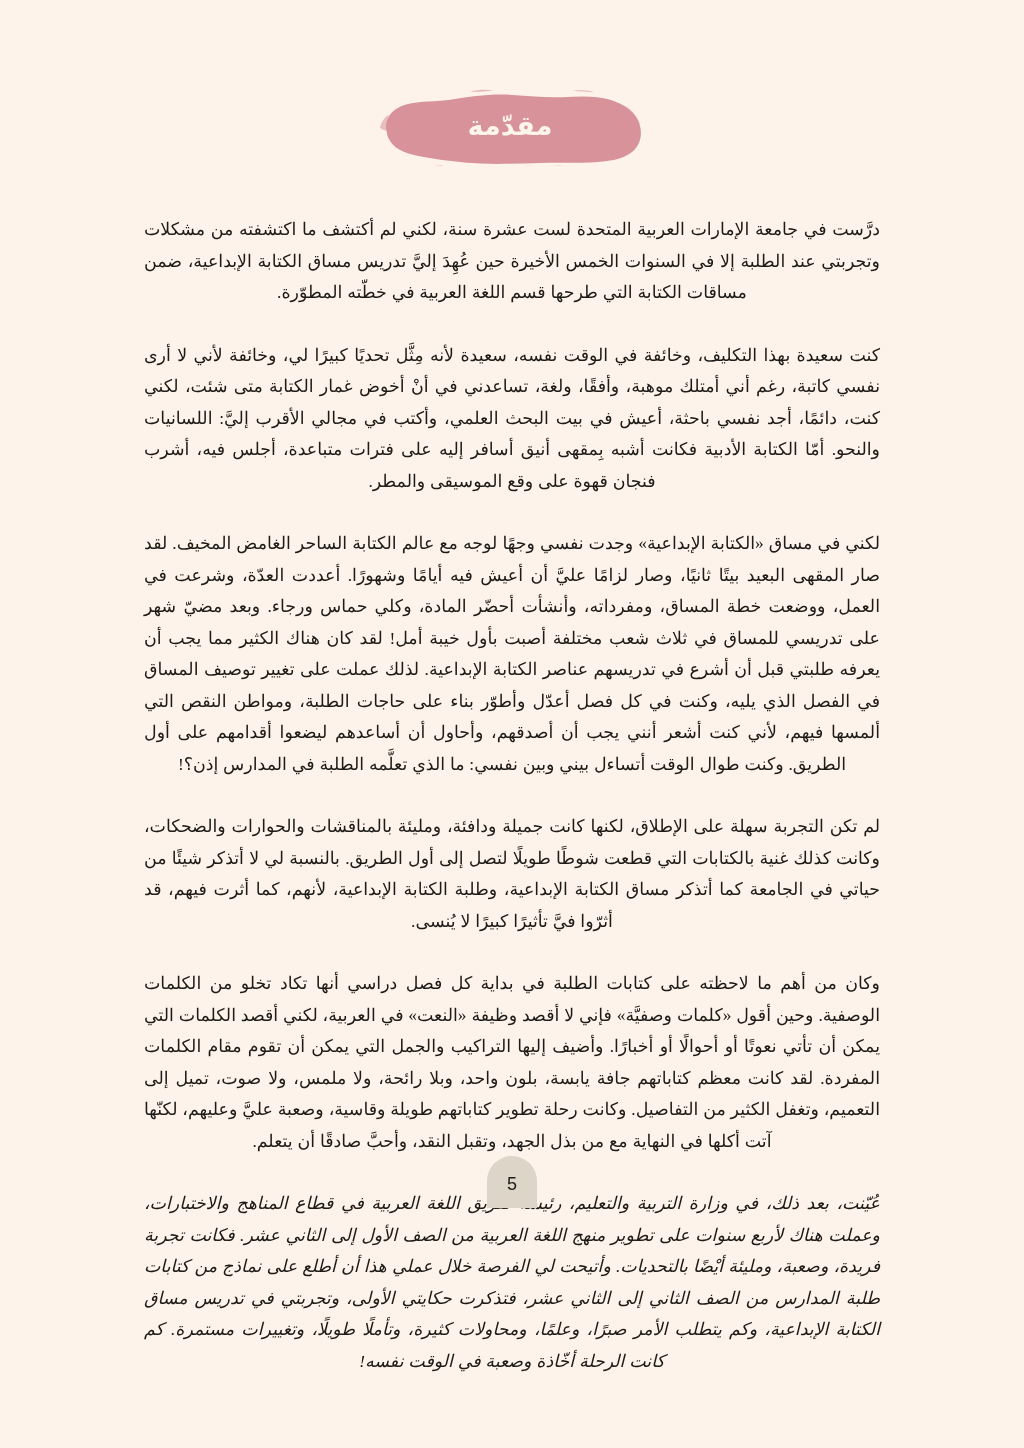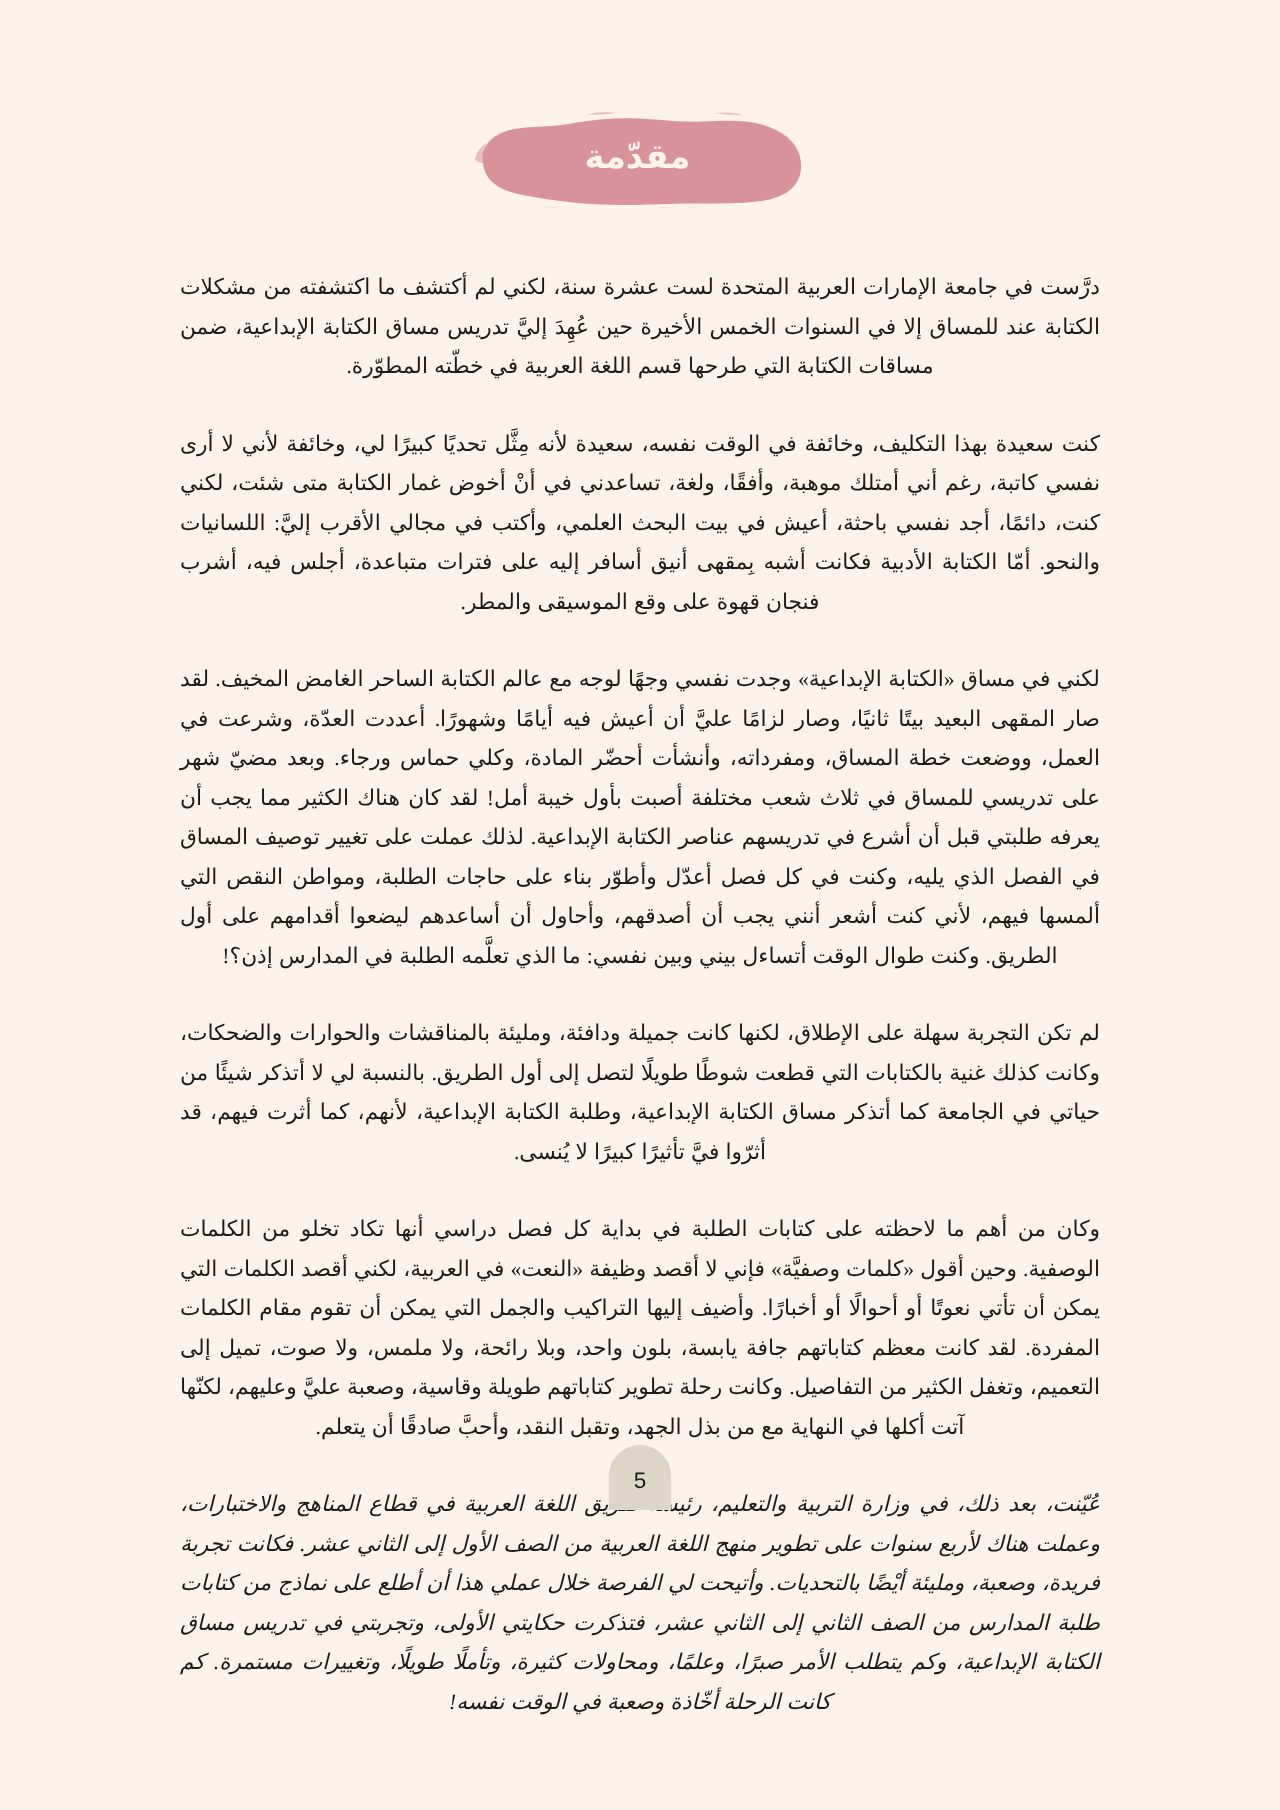--- a/index.html
+++ b/index.html
@@ -137,21 +137,21 @@
         <path d="M198,4.6 C206,3.4 214,4 220,6.2 C212,6 205,5.6 198,4.6 Z" fill="#d8929a" opacity="0.5"></path>
         <path d="M60,78.5 C72,80.6 86,81.6 99,81 C86,82.8 72,82 60,78.5 Z" fill="#d8929a" opacity="0.5"></path>
         <path d="M150,79.2 C163,80.8 177,80.6 189,79 C177,82 163,82 150,79.2 Z" fill="#d8929a" opacity="0.45"></path>
         <path d="M252,20 C259,25.4 264,32 266.6,39.4 C263,32 258,25.2 252,20 Z" fill="#d8929a" opacity="0.5"></path>
       </svg>
     </div>
     <div class="title-text">مقدّمة</div>
   </div>
 
   <div class="content">
-    <p class="para">درَّست في جامعة الإمارات العربية المتحدة لست عشرة سنة، لكني لم أكتشف ما اكتشفته من مشكلات الكتابة عند للمساق إلا في السنوات الخمس الأخيرة حين عُهِدَ إليَّ تدريس مساق الكتابة الإبداعية، ضمن مساقات الكتابة التي طرحها قسم اللغة العربية في خطّته المطوّرة.</p>
+    <p class="para">درَّست في جامعة الإمارات العربية المتحدة لست عشرة سنة، لكني لم أكتشف ما اكتشفته من مشكلات وتجربتي عند الطلبة إلا في السنوات الخمس الأخيرة حين عُهِدَ إليَّ تدريس مساق الكتابة الإبداعية، ضمن مساقات الكتابة التي طرحها قسم اللغة العربية في خطّته المطوّرة.</p>
     <p class="para">كنت سعيدة بهذا التكليف، وخائفة في الوقت نفسه، سعيدة لأنه مِثَّل تحديًا كبيرًا لي، وخائفة لأني لا أرى نفسي كاتبة، رغم أني أمتلك موهبة، وأفقًا، ولغة، تساعدني في أنْ أخوض غمار الكتابة متى شئت، لكني كنت، دائمًا، أجد نفسي باحثة، أعيش في بيت البحث العلمي، وأكتب في مجالي الأقرب إليَّ: اللسانيات والنحو. أمّا الكتابة الأدبية فكانت أشبه بِمقهى أنيق أسافر إليه على فترات متباعدة، أجلس فيه، أشرب فنجان قهوة على وقع الموسيقى والمطر.</p>
     <p class="para">لكني في مساق «الكتابة الإبداعية» وجدت نفسي وجهًا لوجه مع عالم الكتابة الساحر الغامض المخيف. لقد صار المقهى البعيد بيتًا ثانيًا، وصار لزامًا عليَّ أن أعيش فيه أيامًا وشهورًا. أعددت العدّة، وشرعت في العمل، ووضعت خطة المساق، ومفرداته، وأنشأت أحضّر المادة، وكلي حماس ورجاء. وبعد مضيّ شهر على تدريسي للمساق في ثلاث شعب مختلفة أصبت بأول خيبة أمل! لقد كان هناك الكثير مما يجب أن يعرفه طلبتي قبل أن أشرع في تدريسهم عناصر الكتابة الإبداعية. لذلك عملت على تغيير توصيف المساق في الفصل الذي يليه، وكنت في كل فصل أعدّل وأطوّر بناء على حاجات الطلبة، ومواطن النقص التي ألمسها فيهم، لأني كنت أشعر أنني يجب أن أصدقهم، وأحاول أن أساعدهم ليضعوا أقدامهم على أول الطريق. وكنت طوال الوقت أتساءل بيني وبين نفسي: ما الذي تعلَّمه الطلبة في المدارس إذن؟!</p>
     <p class="para">لم تكن التجربة سهلة على الإطلاق، لكنها كانت جميلة ودافئة، ومليئة بالمناقشات والحوارات والضحكات، وكانت كذلك غنية بالكتابات التي قطعت شوطًا طويلًا لتصل إلى أول الطريق. بالنسبة لي لا أتذكر شيئًا من حياتي في الجامعة كما أتذكر مساق الكتابة الإبداعية، وطلبة الكتابة الإبداعية، لأنهم، كما أثرت فيهم، قد أثرّوا فيَّ تأثيرًا كبيرًا لا يُنسى.</p>
     <p class="para">وكان من أهم ما لاحظته على كتابات الطلبة في بداية كل فصل دراسي أنها تكاد تخلو من الكلمات الوصفية. وحين أقول «كلمات وصفيَّة» فإني لا أقصد وظيفة «النعت» في العربية، لكني أقصد الكلمات التي يمكن أن تأتي نعوتًا أو أحوالًا أو أخبارًا. وأضيف إليها التراكيب والجمل التي يمكن أن تقوم مقام الكلمات المفردة. لقد كانت معظم كتاباتهم جافة يابسة، بلون واحد، وبلا رائحة، ولا ملمس، ولا صوت، تميل إلى التعميم، وتغفل الكثير من التفاصيل. وكانت رحلة تطوير كتاباتهم طويلة وقاسية، وصعبة عليَّ وعليهم، لكنّها آتت أكلها في النهاية مع من بذل الجهد، وتقبل النقد، وأحبَّ صادقًا أن يتعلم.</p>
     <p class="para">عُيّنت، بعد ذلك، في وزارة التربية والتعليم، رئيسةً لفريق اللغة العربية في قطاع المناهج والاختبارات، وعملت هناك لأربع سنوات على تطوير منهج اللغة العربية من الصف الأول إلى الثاني عشر. فكانت تجربة فريدة، وصعبة، ومليئة أيْضًا بالتحديات. وأتيحت لي الفرصة خلال عملي هذا أن أطلع على نماذج من كتابات طلبة المدارس من الصف الثاني إلى الثاني عشر، فتذكرت حكايتي الأولى، وتجربتي في تدريس مساق الكتابة الإبداعية، وكم يتطلب الأمر صبرًا، وعلمًا، ومحاولات كثيرة، وتأملًا طويلًا، وتغييرات مستمرة. كم كانت الرحلة أخّاذة وصعبة في الوقت نفسه!</p>
   </div>
 
   <div class="page-tab">
     <span class="page-number">5</span>
   </div>

